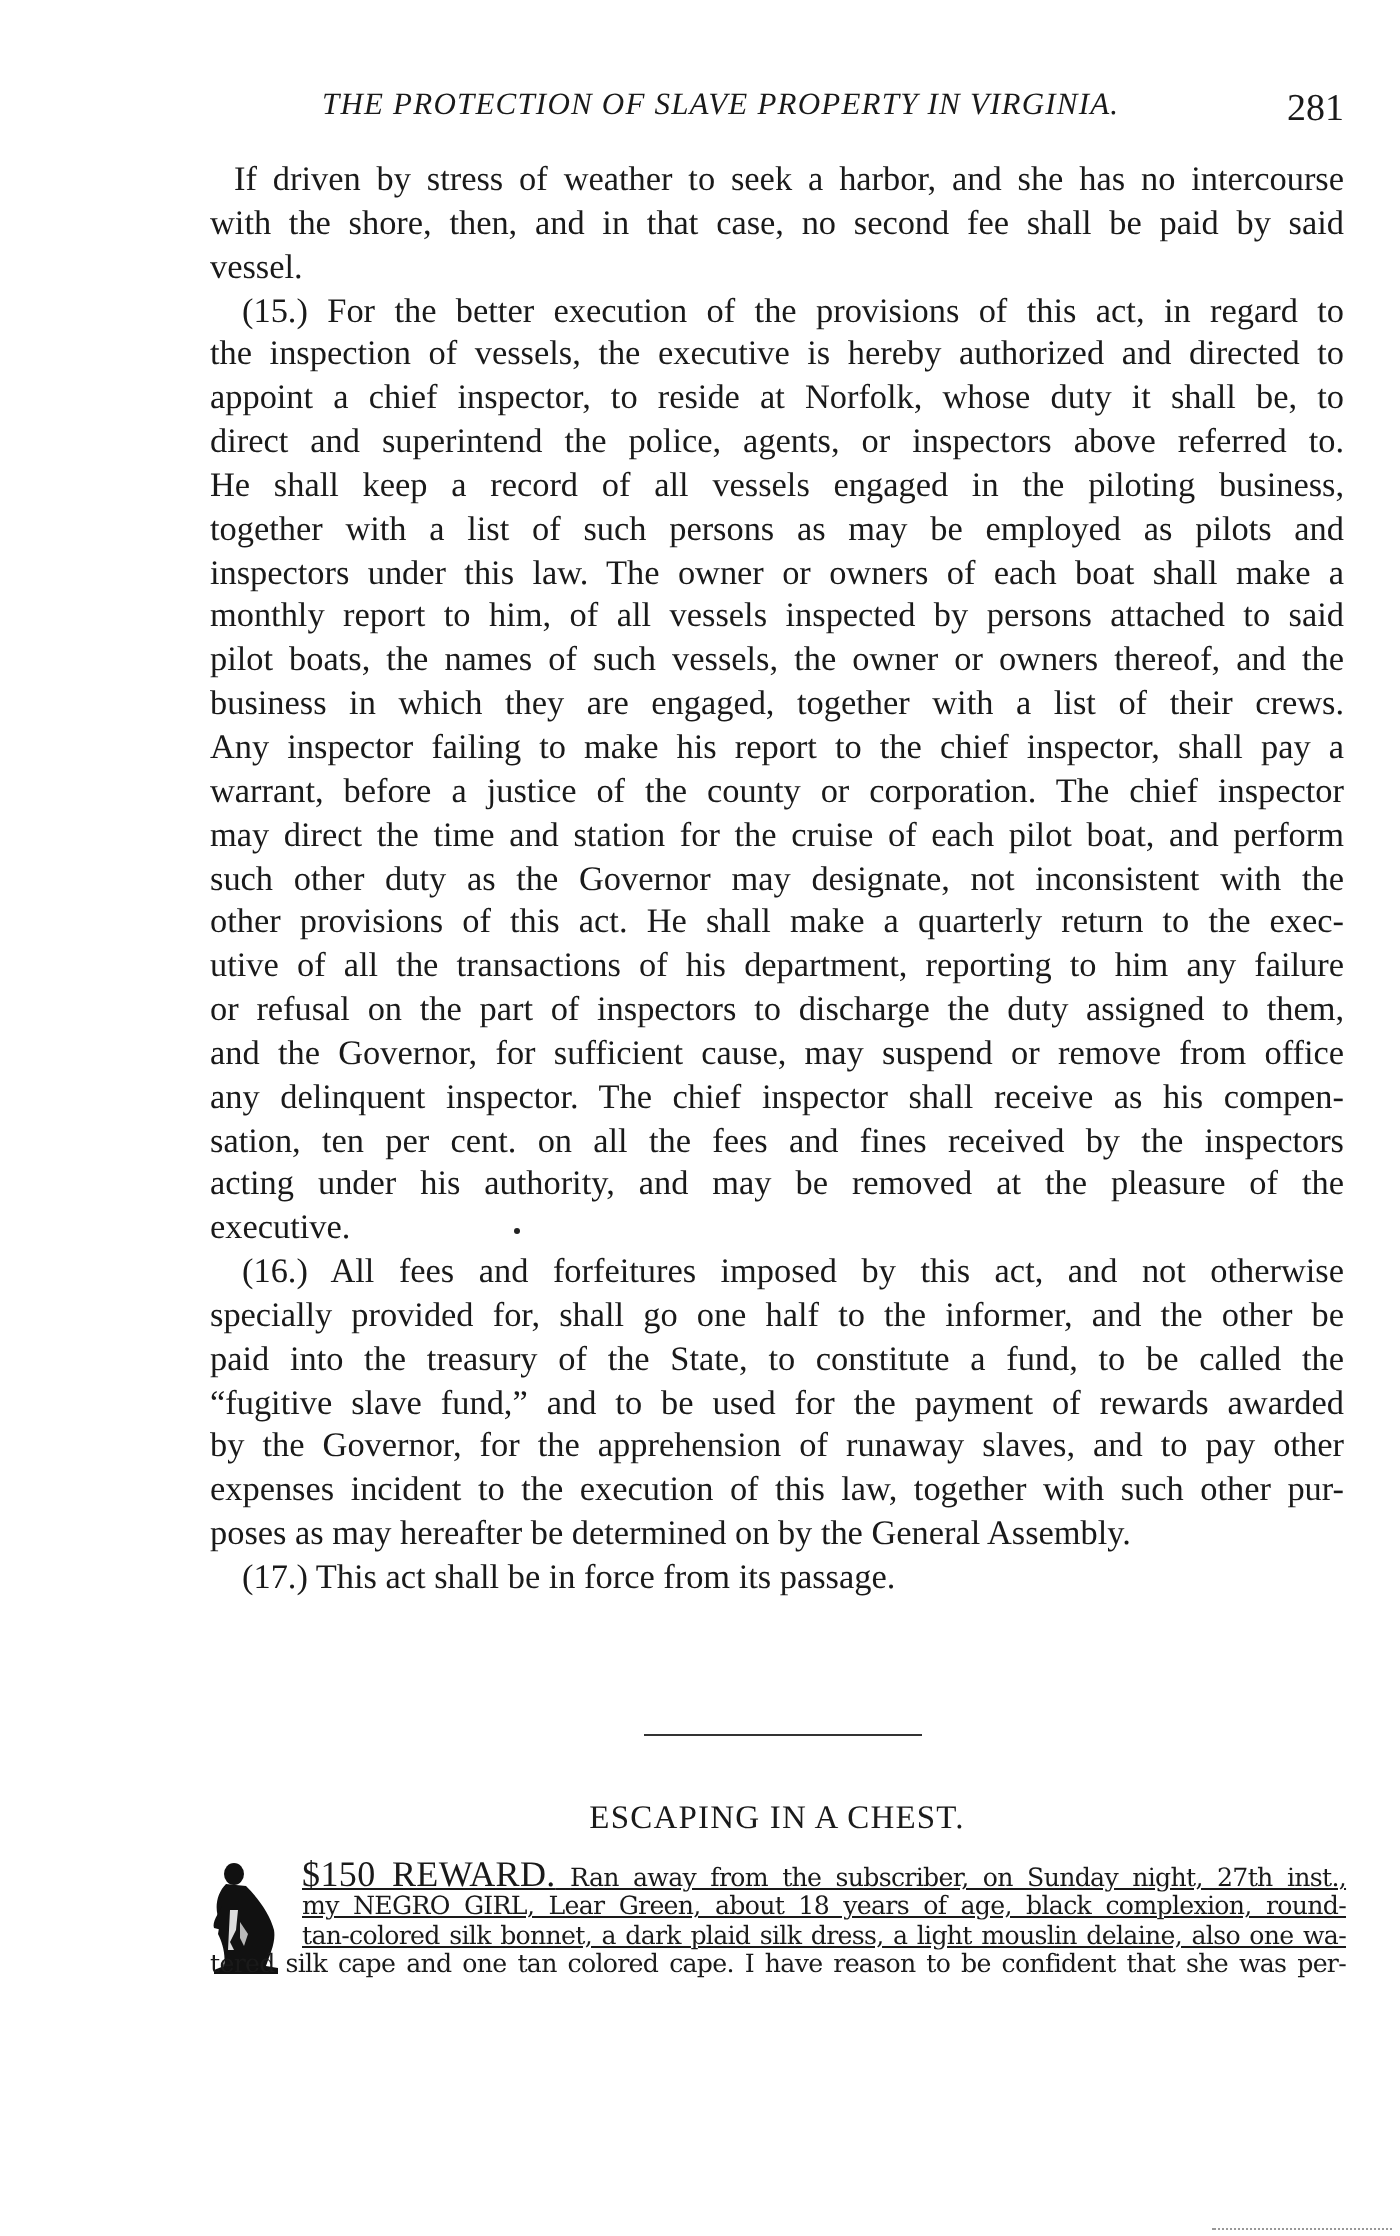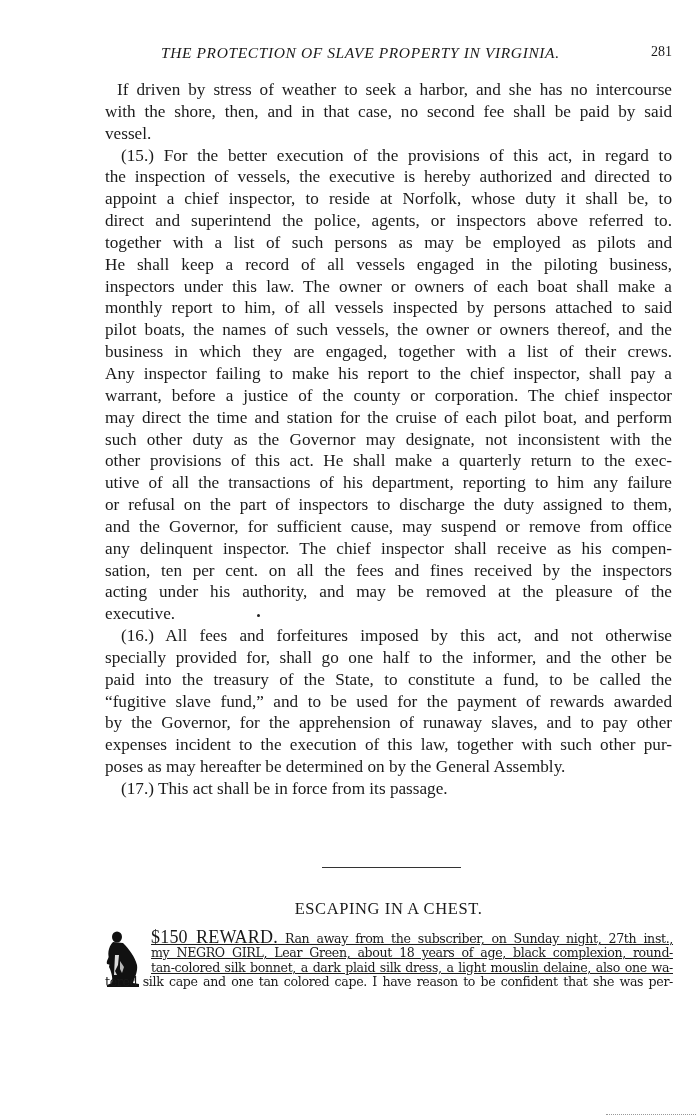--- a/index.html
+++ b/index.html
@@ -1,21 +1,21 @@
 <!DOCTYPE html>
 <html><head>
 <meta charset="utf-8">
 <style>
   html, body { margin: 0; padding: 0; background: #ffffff; }
   body { width: 700px; height: 1118px; position: relative; overflow: hidden;
          font-family: "Liberation Serif", "DejaVu Serif", serif; color: #1a1a1a; }
   .page { position: absolute; left: 16px; top: 0; width: 700px; height: 1118px; }
   .running-head { position: absolute; top: 44px; left: 89px; width: 567px; height: 22px; }
   .running-title { position: absolute; left: 56px; top: 0; font-style: italic; font-size: 15.5px; letter-spacing: 0.6px; white-space: nowrap; }
-  .page-number { position: absolute; right: 0; top: 0; font-size: 14px; margin-left: 36px; }
+  .page-number { position: absolute; right: 0; top: 0; font-size: 19px; margin-left: 36px; }
   .body-text { position: absolute; left: 89px; top: 79px; width: 567px; }
   .line { height: 21.85px; line-height: 21.85px; font-size: 17.2px; white-space: nowrap;
           text-align: justify; text-align-last: justify; overflow: visible; }
   .line.last { text-align-last: left; }
   .line.indent { padding-left: 16px; }
   .line.indent-first { padding-left: 12px; }
   .stray-dot { display: inline-block; width: 3px; height: 3px; background:#222; border-radius: 50%; margin-left: 82px; vertical-align: middle; }
   .divider { position: absolute; left: 306px; top: 867px; width: 139px; height: 0; border-top: 1.5px solid #333; }
   .section-heading { position: absolute; left: 0; width: 745px; top: 899px; text-align: center; font-size: 16.5px; letter-spacing: 0.6px; }
   .ad { position: absolute; left: 89px; top: 929px; width: 568px; }
@@ -38,22 +38,22 @@
   </div>
 
   <div class="body-text">
     <div class="line indent-first">If driven by stress of weather to seek a harbor, and she has no intercourse</div>
     <div class="line">with the shore, then, and in that case, no second fee shall be paid by said</div>
     <div class="line last">vessel.</div>
     <div class="line indent">(15.) For the better execution of the provisions of this act, in regard to</div>
     <div class="line">the inspection of vessels, the executive is hereby authorized and directed to</div>
     <div class="line">appoint a chief inspector, to reside at Norfolk, whose duty it shall be, to</div>
     <div class="line">direct and superintend the police, agents, or inspectors above referred to.</div>
+    <div class="line">He shall keep a record of all vessels engaged in the piloting business,</div>
     <div class="line">together with a list of such persons as may be employed as pilots and</div>
-    <div class="line">He shall keep a record of all vessels engaged in the piloting business,</div>
     <div class="line">inspectors under this law. The owner or owners of each boat shall make a</div>
     <div class="line">monthly report to him, of all vessels inspected by persons attached to said</div>
     <div class="line">pilot boats, the names of such vessels, the owner or owners thereof, and the</div>
     <div class="line">business in which they are engaged, together with a list of their crews.</div>
     <div class="line">Any inspector failing to make his report to the chief inspector, shall pay a</div>
     <div class="line">warrant, before a justice of the county or corporation. The chief inspector</div>
     <div class="line">may direct the time and station for the cruise of each pilot boat, and perform</div>
     <div class="line">such other duty as the Governor may designate, not inconsistent with the</div>
     <div class="line">other provisions of this act. He shall make a quarterly return to the exec-</div>
     <div class="line">utive of all the transactions of his department, reporting to him any failure</div>

